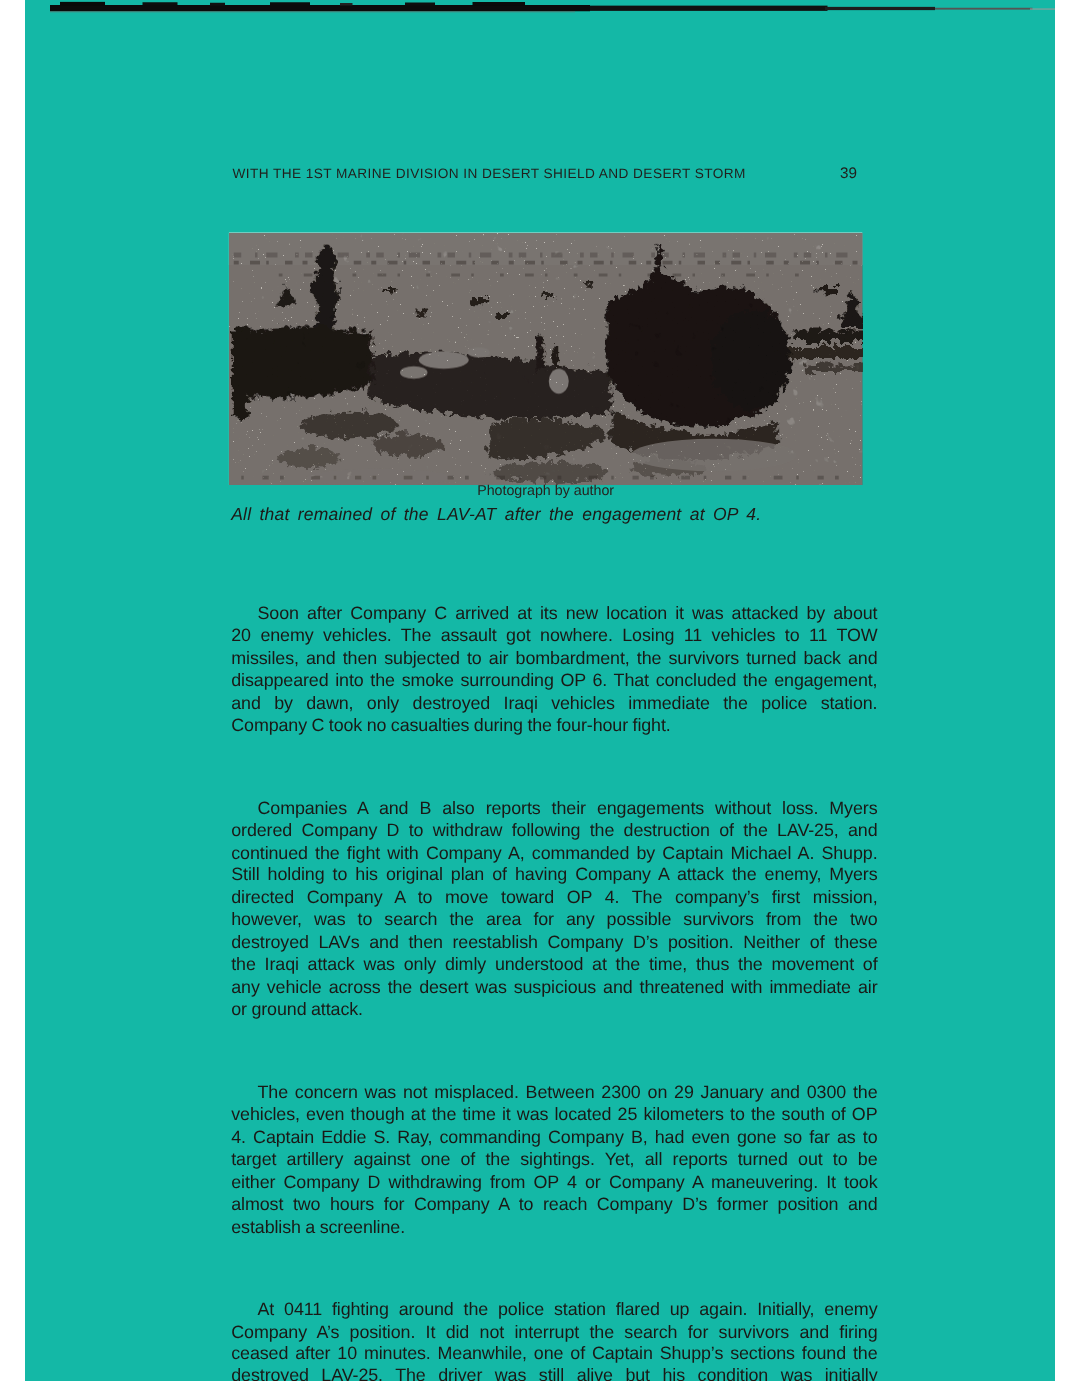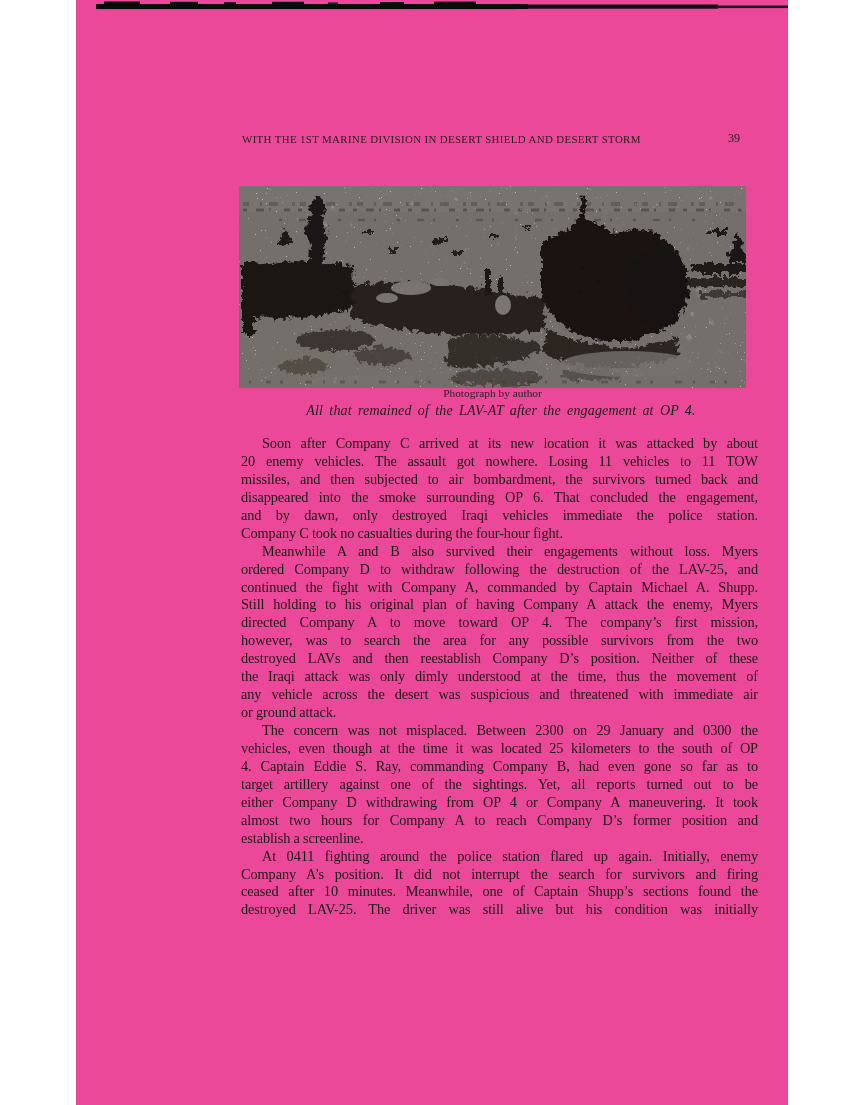--- a/index.html
+++ b/index.html
@@ -1,19 +1,19 @@
 <!DOCTYPE html>
 <html><head>
 <meta charset="utf-8">
 <style>
   html,body { margin:0; padding:0; background:#ffffff; }
   .page {
-    position:relative; width:712px; height:1105px; margin:0 auto;
-    background:#ec4899; overflow:hidden;
-    font-family:Liberation Serif, serif; color:#1a1916;
+    position:relative; width:824px; height:1105px; margin:0 auto;
+    background:#14b8a6; overflow:hidden;
+    font-family:Liberation Sans, sans-serif; color:#1a1916;
   }
   .artifact { position:absolute; top:0; left:0; display:block; }
   .running-head {
     position:absolute; top:133px; left:166px; width:470px;
     font-size:10.9px; letter-spacing:0.35px; font-weight:400;
     color:#211f1c; white-space:nowrap;
   }
   .pagenum {
     position:absolute; top:131px; left:652px;
     font-size:12.2px; color:#211f1c;
@@ -21,29 +21,28 @@
   .photo { position:absolute; left:163px; top:186px; width:507px; height:202px; margin:0; padding:0; }
   .photo svg { display:block; width:507px; height:202px; }
   .credit {
     position:absolute; top:387px; left:163px; width:507px;
     text-align:center; font-size:11.4px; color:#26231f;
   }
   .caption {
     position:absolute; top:403px; left:165px; width:520px;
     font-size:14px; font-style:italic; word-spacing:2.6px; letter-spacing:0.15px;
     color:#1c1a17;
-    text-align:center;
   }
   .bodytext {
     position:absolute; top:435px; left:165px; width:517px;
     font-size:14.3px; line-height:17.93px; letter-spacing:-0.08px; word-spacing:-0.3px;
   }
   .para { margin:0; padding:0; }
   .line { text-align:justify; text-align-last:justify; }
-  .line.indent { text-indent:21px; }
+  .line.indent { text-indent:21px;margin-top:48px; }
   .line.lastline { text-align-last:left; }
 </style>
 </head>
 <body>
 
 <div class="page">
 
   <svg class="artifact" width="864" height="16" viewBox="0 0 864 16">
     <rect x="20" y="4" width="432" height="5" fill="#0b0b0b"></rect>
     <rect x="452" y="4.5" width="190" height="4.2" fill="#101010"></rect>
@@ -143,21 +142,21 @@
   <div class="bodytext">
       <div class="para">
         <div class="line indent">Soon after Company C arrived at its new location it was attacked by about</div>
         <div class="line">20 enemy vehicles. The assault got nowhere. Losing 11 vehicles to 11 TOW</div>
         <div class="line">missiles, and then subjected to air bombardment, the survivors turned back and</div>
         <div class="line">disappeared into the smoke surrounding OP 6. That concluded the engagement,</div>
         <div class="line">and by dawn, only destroyed Iraqi vehicles immediate the police station.</div>
         <div class="line lastline">Company C took no casualties during the four-hour fight.</div>
       </div>
       <div class="para">
-        <div class="line indent">Meanwhile A and B also survived their engagements without loss. Myers</div>
+        <div class="line indent">Companies A and B also reports their engagements without loss. Myers</div>
         <div class="line">ordered Company D to withdraw following the destruction of the LAV-25, and</div>
         <div class="line">continued the fight with Company A, commanded by Captain Michael A. Shupp.</div>
         <div class="line">Still holding to his original plan of having Company A attack the enemy, Myers</div>
         <div class="line">directed Company A to move toward OP 4. The company’s first mission,</div>
         <div class="line">however, was to search the area for any possible survivors from the two</div>
         <div class="line">destroyed LAVs and then reestablish Company D’s position. Neither of these</div>
         <div class="line">the Iraqi attack was only dimly understood at the time, thus the movement of</div>
         <div class="line">any vehicle across the desert was suspicious and threatened with immediate air</div>
         <div class="line lastline">or ground attack.</div>
       </div>

